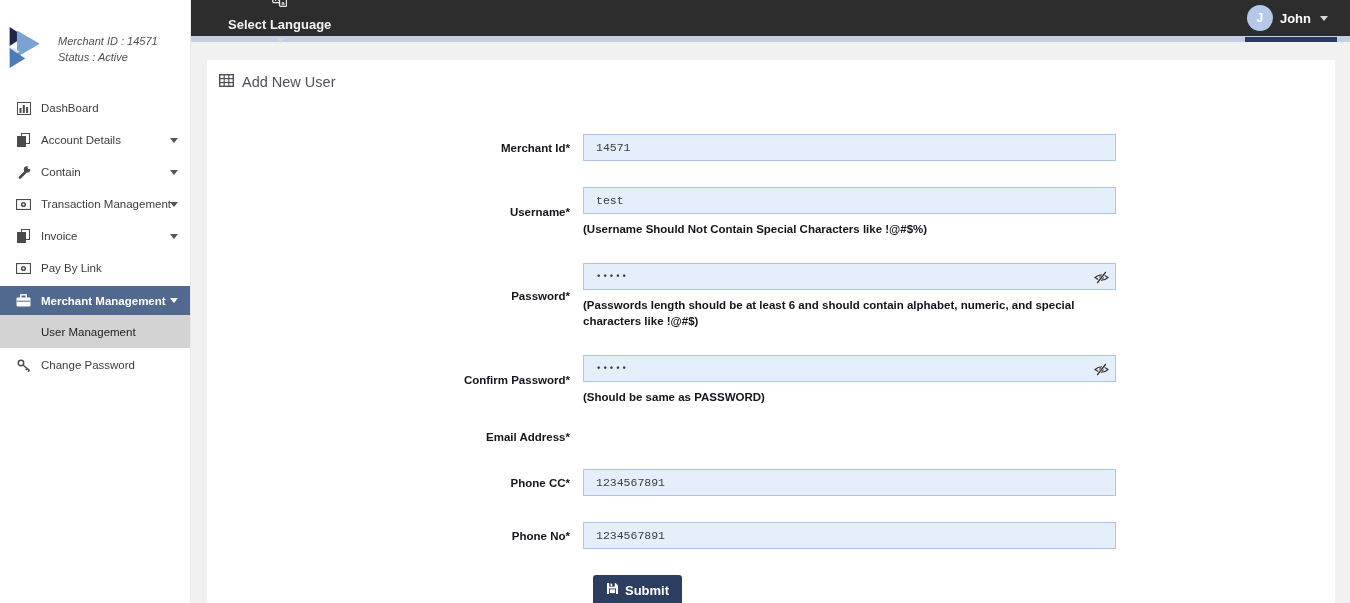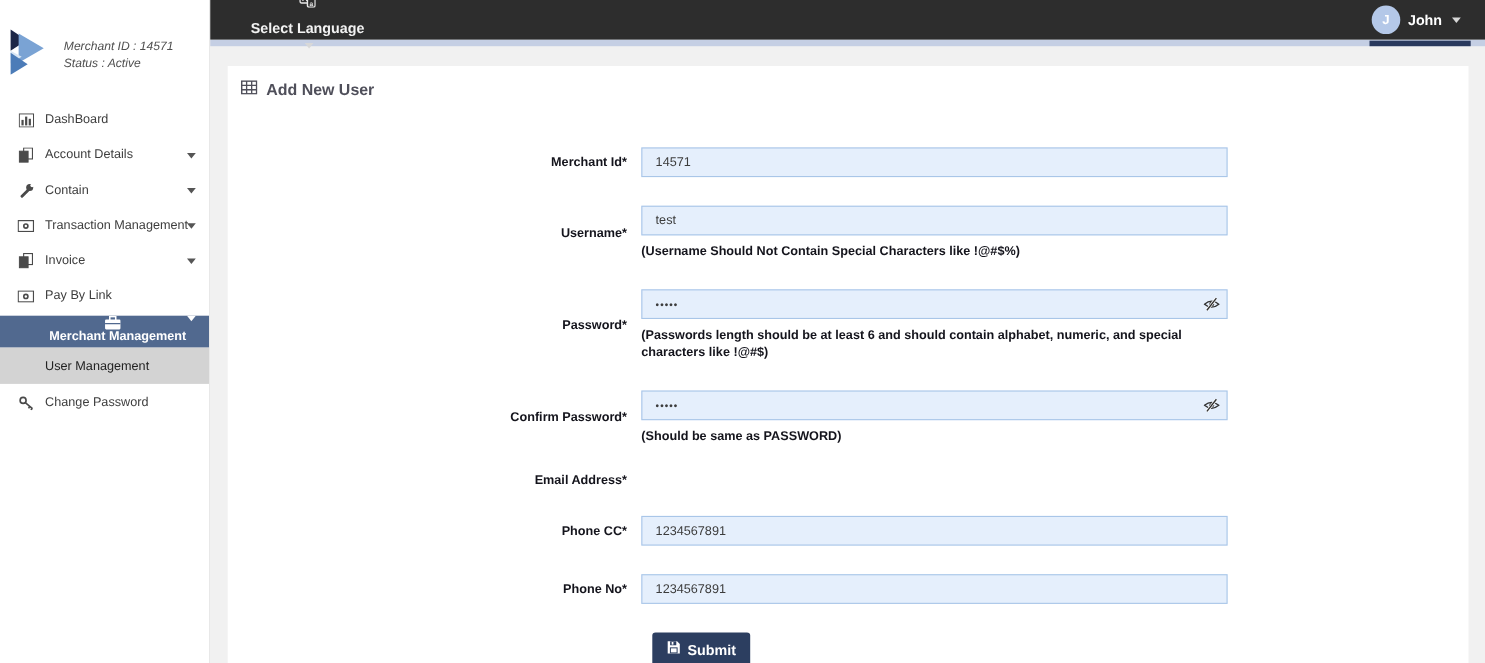--- a/index.html
+++ b/index.html
@@ -15,21 +15,21 @@
   .hamburger span { display:block; width:19px; height:3px; background:#4a6e96; border-radius:1px; }
 
   .merchant-info { display:flex; align-items:center; gap:12px; padding:26px 8px 0 8px; }
   .merchant-lines { font-size:11px; color:#4f4f4f; line-height:16px;font-style:italic; }
 
   .nav { margin-top:20px; }
   .nav-item { position:relative; display:flex; align-items:center; height:32px; padding-left:15px; cursor:pointer; }
   .nav-item .ic { width:17px; display:flex; justify-content:center; }
   .nav-item .lbl { margin-left:9px; font-size:11.5px; color:#3d3d3d; }
   .caret { position:absolute; right:12px; width:0; height:0; border-left:4px solid transparent; border-right:4px solid transparent; border-top:5px solid #555; }
-  .nav-item.active { background:#51698f; height:29px; margin-top:2px;flex-direction:column; }
+  .nav-item.active { background:#51698f; height:29px; margin-top:2px; }
   .nav-item.active .lbl { color:#ffffff; font-weight:bold; }
   .nav-item.active .caret { border-top-color:#ffffff; }
   .nav-item.sub { background:#d3d3d3; height:33px; }
   .nav-item.sub .lbl { margin-left:26px; color:#222222; }
   .nav-item.last { margin-top:1px; }
 
   
   .topbar { position:absolute; left:191px; right:0; top:0; height:36px; background:#2d2d2d; display:flex; align-items:center; justify-content:space-between; padding:0 14px 0 37px; z-index:4; }
   .lang-btn { display:flex; align-items:center; gap:6px; cursor:pointer;flex-direction:column; }
   .lang-btn .txt { color:#f2f2f2; font-size:13px; font-weight:bold; }
@@ -38,27 +38,27 @@
   .avatar { width:26px; height:26px; border-radius:50%; background:#b4c8e8; color:#ffffff; font-size:12px; font-weight:bold; display:flex; align-items:center; justify-content:center; }
   .user-name { color:#ffffff; font-size:13px; font-weight:bold; }
 
   .top-strip { position:absolute; left:191px; right:0; top:36px; height:6px; background:#c5cfe4; z-index:3; }
   .strip-active { position:absolute; right:13px; top:1px; width:92px; height:5px; background:#2a3a5e; }
 
   
   .content { position:absolute; left:191px; right:0; top:42px; bottom:0; background:#f1f1f1; }
   .card { position:absolute; left:16px; right:15px; top:18px; bottom:-2px; background:#ffffff; }
   .card-header { display:flex; align-items:center; gap:8px; padding:13px 12px 10px 12px; }
-  .card-title { font-size:14.5px; font-weight:bold; color:#4f4f5a; }
+  .card-title { font-size:14.5px; font-weight:normal; color:#4f4f5a; }
 
   .form-wrap { padding-top:33px; }
   .form-row { display:flex; align-items:center; margin-bottom:26px; }
   .label-col { width:363px; text-align:right; font-size:11.5px; font-weight:bold; color:#14141c; flex-shrink:0; }
   .field-col { margin-left:13px; width:533px; position:relative; }
-  .tinput { width:100%; height:27px; background:#e5effc; border:1px solid #a9c6e8; font-family:Liberation Sans, sans-serif; font-size:11.5px; color:#3c3c3c; padding:0 26px 0 12px; outline:none; }
+  .tinput { width:100%; height:27px; background:#e5effc; border:1px solid #a9c6e8; font-family:Liberation Mono, monospace; font-size:11.5px; color:#3c3c3c; padding:0 26px 0 12px; outline:none; }
   .tinput.pw { font-size:9px; letter-spacing:1px; font-weight:bold; }
   .hint { margin-top:7px; font-size:11.5px; font-weight:bold; color:#14141c; line-height:16px; }
   .eye { position:absolute; right:7px; top:7px; cursor:pointer; }
 
   .submit-row { margin-top:13px; }
   .submit-btn { margin-left:386px; display:inline-flex; align-items:center; gap:6px; background:#2c3e60; color:#ffffff; border:none; border-radius:3px; height:30px; padding:0 13px; font-family:"Liberation Sans","DejaVu Sans",sans-serif; font-size:13px; font-weight:bold; cursor:pointer; }
 </style>
 </head>
 <body>
 

